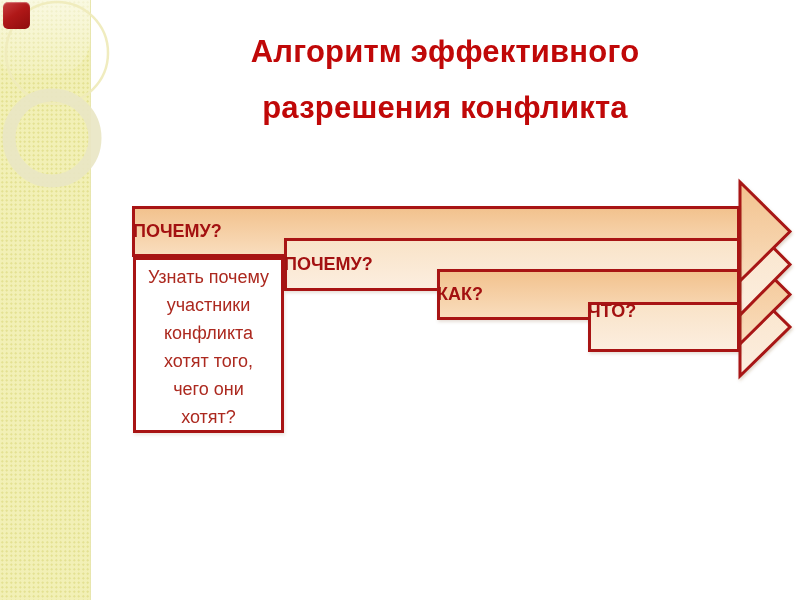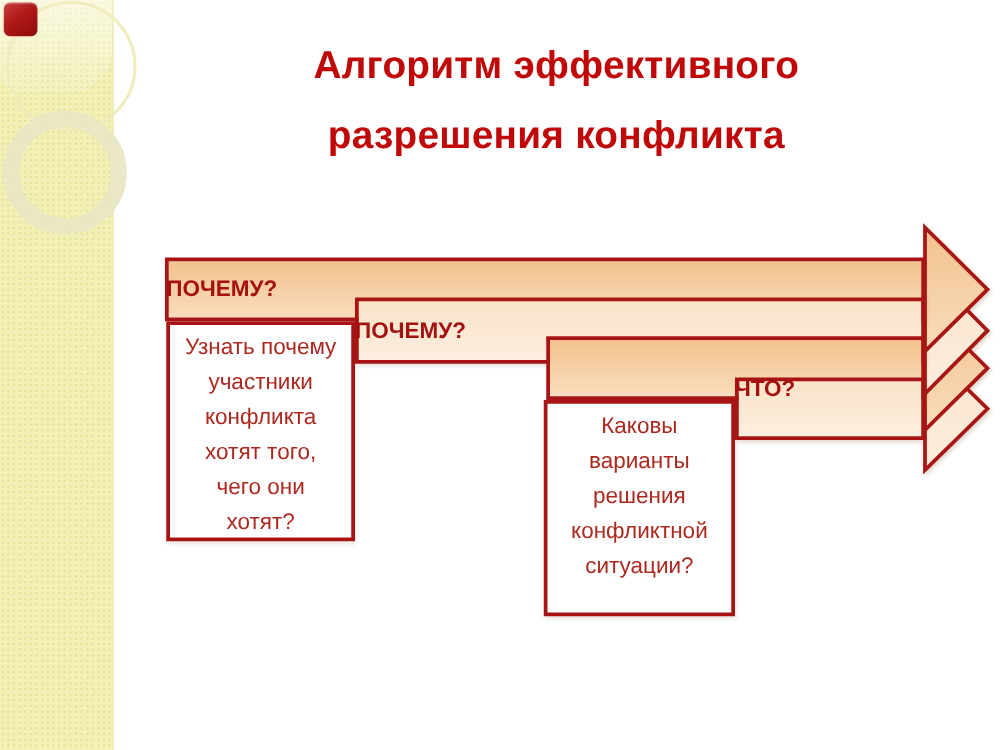--- a/index.html
+++ b/index.html
@@ -120,27 +120,23 @@
     </g>
   </svg>
 
   <div class="band tone-dark b1"></div>
   <div class="band tone-light b2"></div>
   <div class="band tone-dark b3"></div>
   <div class="band tone-light b4"></div>
 
   <div class="band-label l1">ПОЧЕМУ?</div>
   <div class="band-label l2">ПОЧЕМУ?</div>
+  <div class="band-label l3">КАК?</div>
   <div class="band-label l4">ЧТО?</div>
 
   <div class="step-box x1">Узнать почему
 участники
 конфликта
 хотят того,
 чего они
 хотят?</div>
-  <div class="step-box x3">Каковы
-варианты
-решения
-конфликтной
-ситуации?</div>
 
 </div>
 
 </body></html>

